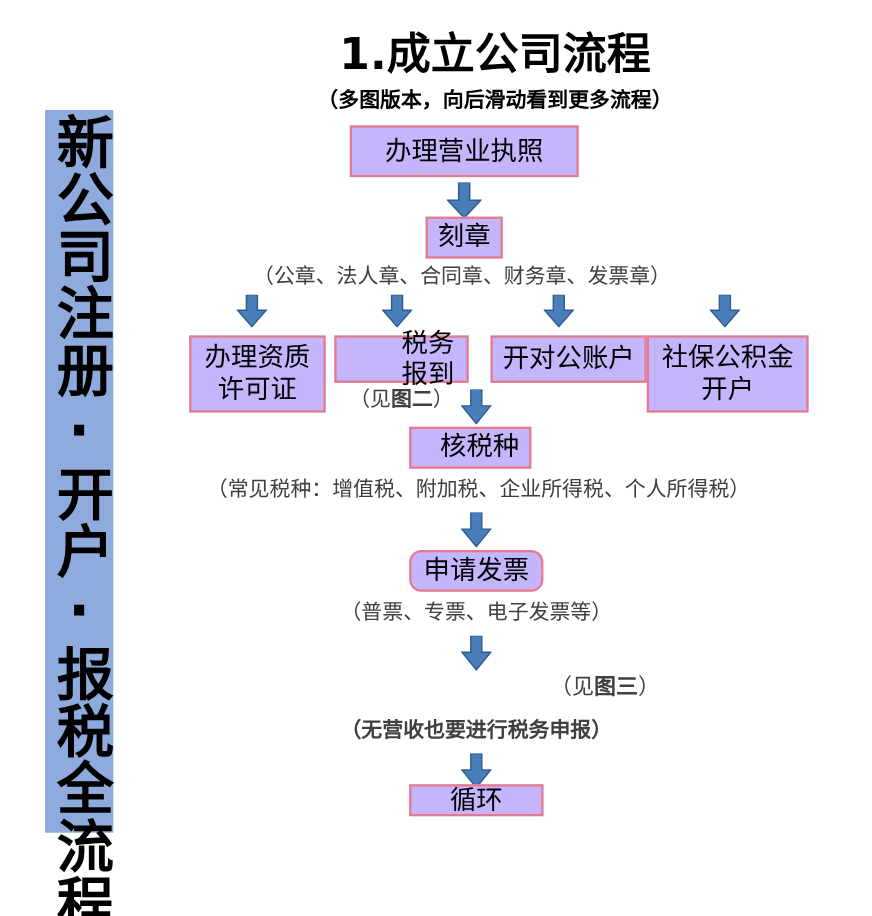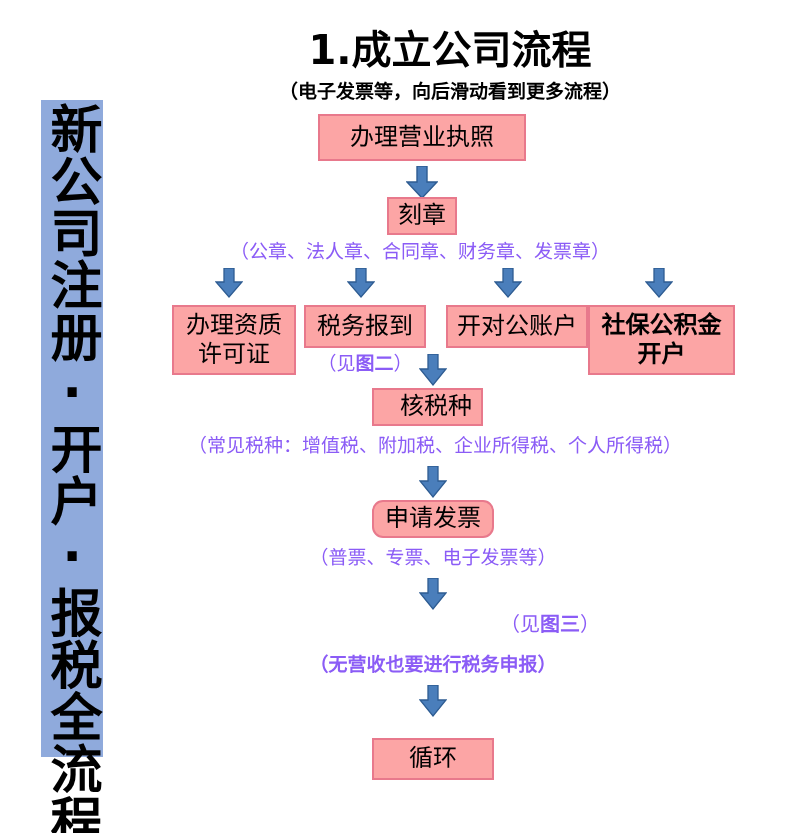--- a/index.html
+++ b/index.html
@@ -63,40 +63,40 @@
     text-align: center;
     font-size: 19px;
     font-weight: 700;
     line-height: 1.2;
     white-space: nowrap;
   }
 
   
   .box {
     position: absolute;
-    background: #fca5a5;
+    background: #c4b5fd;
     border: 2px solid #e8798c;
     box-sizing: border-box;
     display: flex;
     align-items: center;
     justify-content: center;
     text-align: center;
     font-size: 24px;
     line-height: 1.15;
     color: #000000;
     white-space: pre-line;
   }
   .box.two-line { line-height: 1.2; }
 
   
   .note {
     position: absolute;
     font-size: 19px;
     line-height: 1.2;
-    color: #8b5cf6;
+    color: #404040;
     white-space: nowrap;
     text-align: center;
   }
   .note b { font-weight: 700; }
 
   
   .arrow {
     position: absolute;
   }
   .arrow svg { display: block; }
@@ -104,21 +104,21 @@
 </head>
 <body>
 
 <div id="canvas">
 
   <div class="side-banner">
     <div class="side-banner-text">新公司注册·开户·报税全流程</div>
   </div>
 
   <div class="title">1.成立公司流程</div>
-  <div class="subtitle">（电子发票等，向后滑动看到更多流程）</div>
+  <div class="subtitle">（多图版本，向后滑动看到更多流程）</div>
 
   <div class="box" style="left:318px; top:114px; width:208px; height:47px;">办理营业执照</div>
 
   <div class="arrow" style="left:406px; top:166px;">
     <svg width="32" height="33" viewBox="0 0 32 33">
       <polygon points="11,0 21,0 21,16 31,16 16,32 1,16 11,16" fill="#4a7ebb" stroke="#2e5c92" stroke-width="1.4"></polygon>
     </svg>
   </div>
 
   <div class="box" style="left:387px; top:197px; width:70px; height:38px;">刻章</div>
@@ -142,27 +142,27 @@
   </div>
   <div class="arrow" style="left:645px; top:268px;">
     <svg width="28" height="30" viewBox="0 0 28 30">
       <polygon points="9,0 19,0 19,14 27,14 14,29 1,14 9,14" fill="#4a7ebb" stroke="#2e5c92" stroke-width="1.3"></polygon>
     </svg>
   </div>
 
   <div class="box two-line" style="left:172px; top:305px; width:124px; height:70px;">办理资质
 许可证</div>
 
-  <div class="box" style="left:304px; top:305px; width:122px; height:43px;">税务报到</div>
+  <div class="box" style="left:304px; top:305px; width:122px; height:43px;padding-left:48px;">税务报到</div>
 
   <div class="note" style="left:304px; top:352px; width:122px;"><span>（见</span><b>图二</b><span>）</span></div>
 
   <div class="box" style="left:446px; top:305px; width:142px; height:43px;">开对公账户</div>
 
-  <div class="box two-line" style="left:588px; top:305px; width:147px; height:70px;font-weight:bold;">社保公积金
+  <div class="box two-line" style="left:588px; top:305px; width:147px; height:70px;">社保公积金
 开户</div>
 
   <div class="arrow" style="left:419px; top:354px;">
     <svg width="28" height="32" viewBox="0 0 28 32">
       <polygon points="9,0 19,0 19,15 27,15 14,31 1,15 9,15" fill="#4a7ebb" stroke="#2e5c92" stroke-width="1.3"></polygon>
     </svg>
   </div>
 
   <div class="box" style="left:372px; top:388px; width:111px; height:38px;padding-left:17px;">核税种</div>
 
@@ -188,15 +188,15 @@
   <div class="note" style="left:500px; top:612px; width:130px; text-align:left; font-size:20px;"><span>（见</span><b>图三</b><span>）</span></div>
 
   <div class="note" style="left:233px; top:653px; width:400px;font-weight:bold;">（无营收也要进行税务申报）</div>
 
   <div class="arrow" style="left:419px; top:685px;">
     <svg width="28" height="32" viewBox="0 0 28 32">
       <polygon points="9,0 19,0 19,15 27,15 14,31 1,15 9,15" fill="#4a7ebb" stroke="#2e5c92" stroke-width="1.3"></polygon>
     </svg>
   </div>
 
-  <div class="box" style="left:372px; top:738px; width:122px; height:42px;">循环</div>
+  <div class="box" style="left:372px; top:713px; width:122px; height:29px;">循环</div>
 
 </div>
 
 </body></html>

